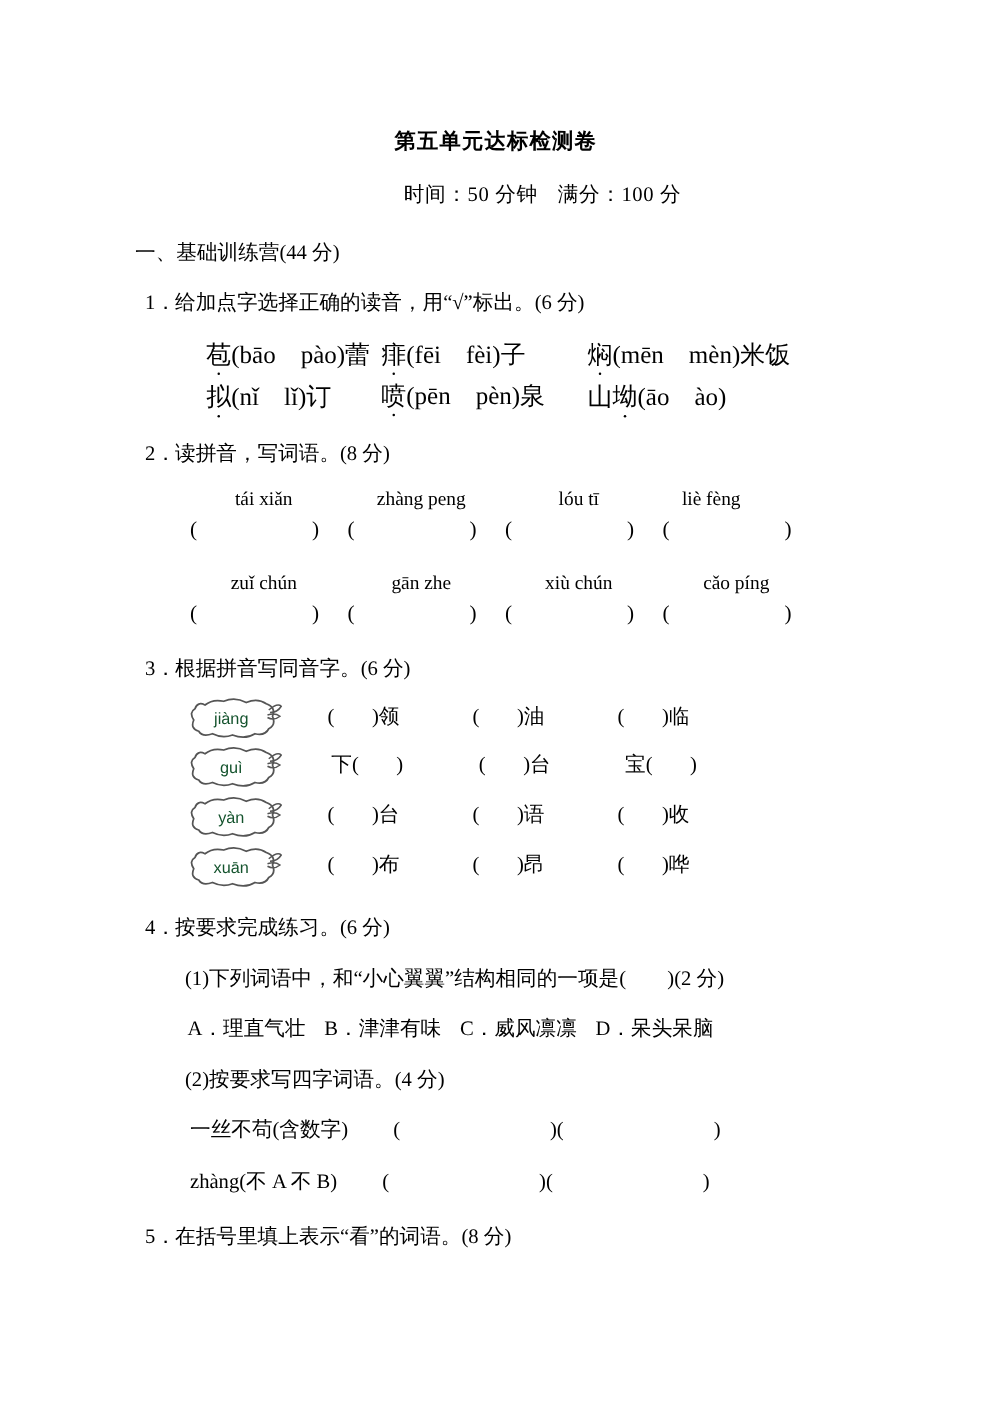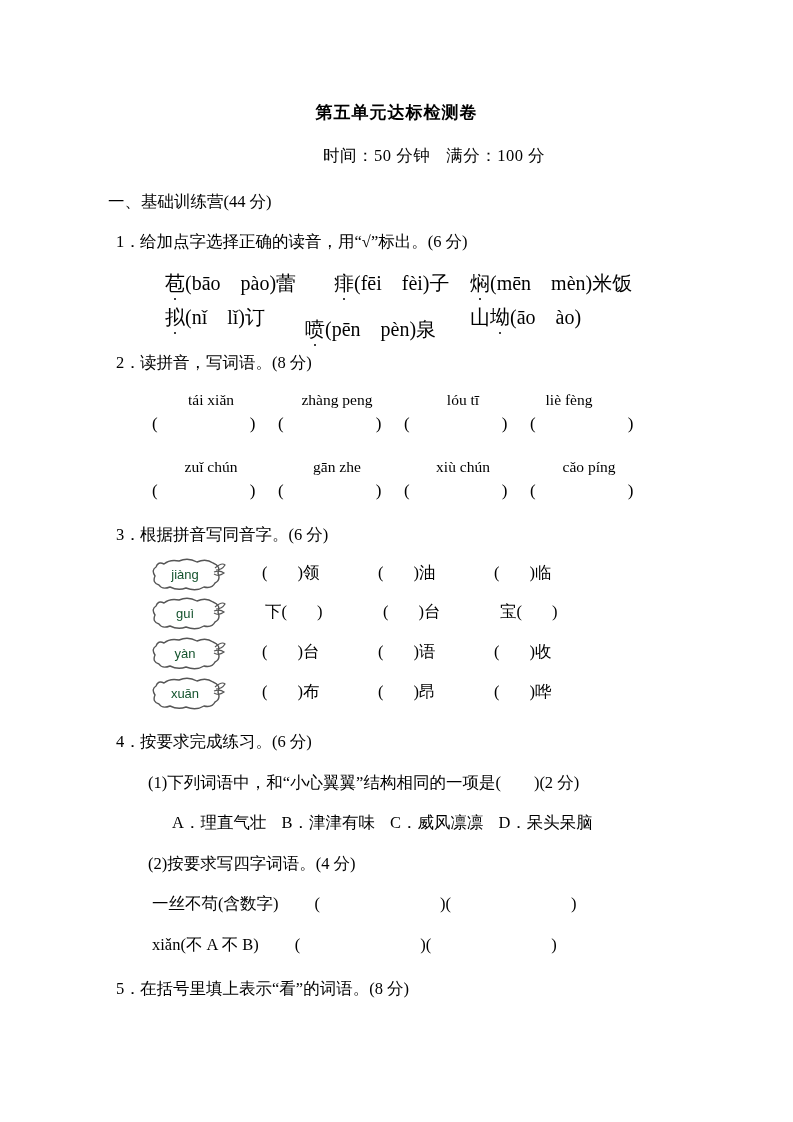--- a/index.html
+++ b/index.html
@@ -123,21 +123,21 @@
     color: #14532d;
   }
   .q3-cell {
     position: absolute;
     font-size: 16.5px;
     white-space: nowrap;
   }
   .q3-cell .blank { display: inline-block; width: 30px; }
 
   
-  .opt-row { position: absolute; left: 150px; font-size: 16.5px; white-space: nowrap; margin-left: 22px; }
+  .opt-row { position: absolute; left: 150px; font-size: 16.5px; white-space: nowrap; }
   .opt { display: inline-block; margin-right: 15px; }
   .fourchar-row { position: absolute; left: 152px; font-size: 16.5px; white-space: nowrap; }
   .fourchar-row .label { display: inline-block; }
   .fourchar-row .blankbig { display: inline-block; width: 120px; }
   .inline-blank { display: inline-block; width: 36px; }
 </style>
 </head>
 <body>
 
 <div class="page">
@@ -149,31 +149,31 @@
 
   <div class="sec-head" style="top:191px;">一、基础训练营(44 分)</div>
 
   <div class="q-head" style="top:231px;">
     <span class="q-num">1．</span><span>给加点字选择正确的读音，用“√”标出。(6 分)</span>
   </div>
 
   <div class="body-row" style="left:165px; top:270px;">
     <span class="dotchar">苞</span><span>(bāo　pào)</span><span>蕾</span>
   </div>
-  <div class="body-row" style="left:305px; top:270px;margin-left:29px;">
+  <div class="body-row" style="left:305px; top:270px;">
     <span class="dotchar">痱</span><span>(fēi　fèi)</span><span>子</span>
   </div>
   <div class="body-row" style="left:470px; top:270px;">
     <span class="dotchar">焖</span><span>(mēn　mèn)</span><span>米饭</span>
   </div>
 
   <div class="body-row" style="left:165px; top:304px;">
     <span class="dotchar">拟</span><span>(nǐ　lǐ)</span><span>订</span>
   </div>
-  <div class="body-row" style="left:305px; top:316px;text-align:center;">
+  <div class="body-row" style="left:305px; top:303px;text-align:center;">
     <span class="dotchar">喷</span><span>(pēn　pèn)</span><span>泉</span>
   </div>
   <div class="body-row" style="left:470px; top:304px;">
     <span>山</span><span class="dotchar">坳</span><span>(āo　ào)</span>
   </div>
 
   <div class="q-head" style="top:352px;">
     <span class="q-num">2．</span><span>读拼音，写词语。(8 分)</span>
   </div>
 
@@ -299,20 +299,20 @@
     <span class="opt">A．理直气壮</span><span class="opt">B．津津有味</span><span class="opt">C．威风凛凛</span><span class="opt">D．呆头呆脑</span>
   </div>
 
   <div class="sub-head" style="top:853px;">(2)按要求写四字词语。(4 分)</div>
 
   <div class="fourchar-row" style="top:893px;">
     <span class="label">一丝不苟(含数字)</span><span class="inline-blank"></span><span>(</span><span class="blankbig"></span><span>)(</span><span class="blankbig"></span><span>)</span>
   </div>
 
   <div class="fourchar-row" style="top:934px;">
-    <span class="label">xiǎn(不 A 不 B)</span><span class="inline-blank"></span><span>(</span><span class="blankbig"></span><span>)(</span><span class="blankbig"></span><span>)</span>
+    <span class="label">zhàng(不 A 不 B)</span><span class="inline-blank"></span><span>(</span><span class="blankbig"></span><span>)(</span><span class="blankbig"></span><span>)</span>
   </div>
 
   <div class="q-head" style="top:978px;">
     <span class="q-num">5．</span><span>在括号里填上表示“看”的词语。(8 分)</span>
   </div>
 
 </div>
 
 </body></html>

